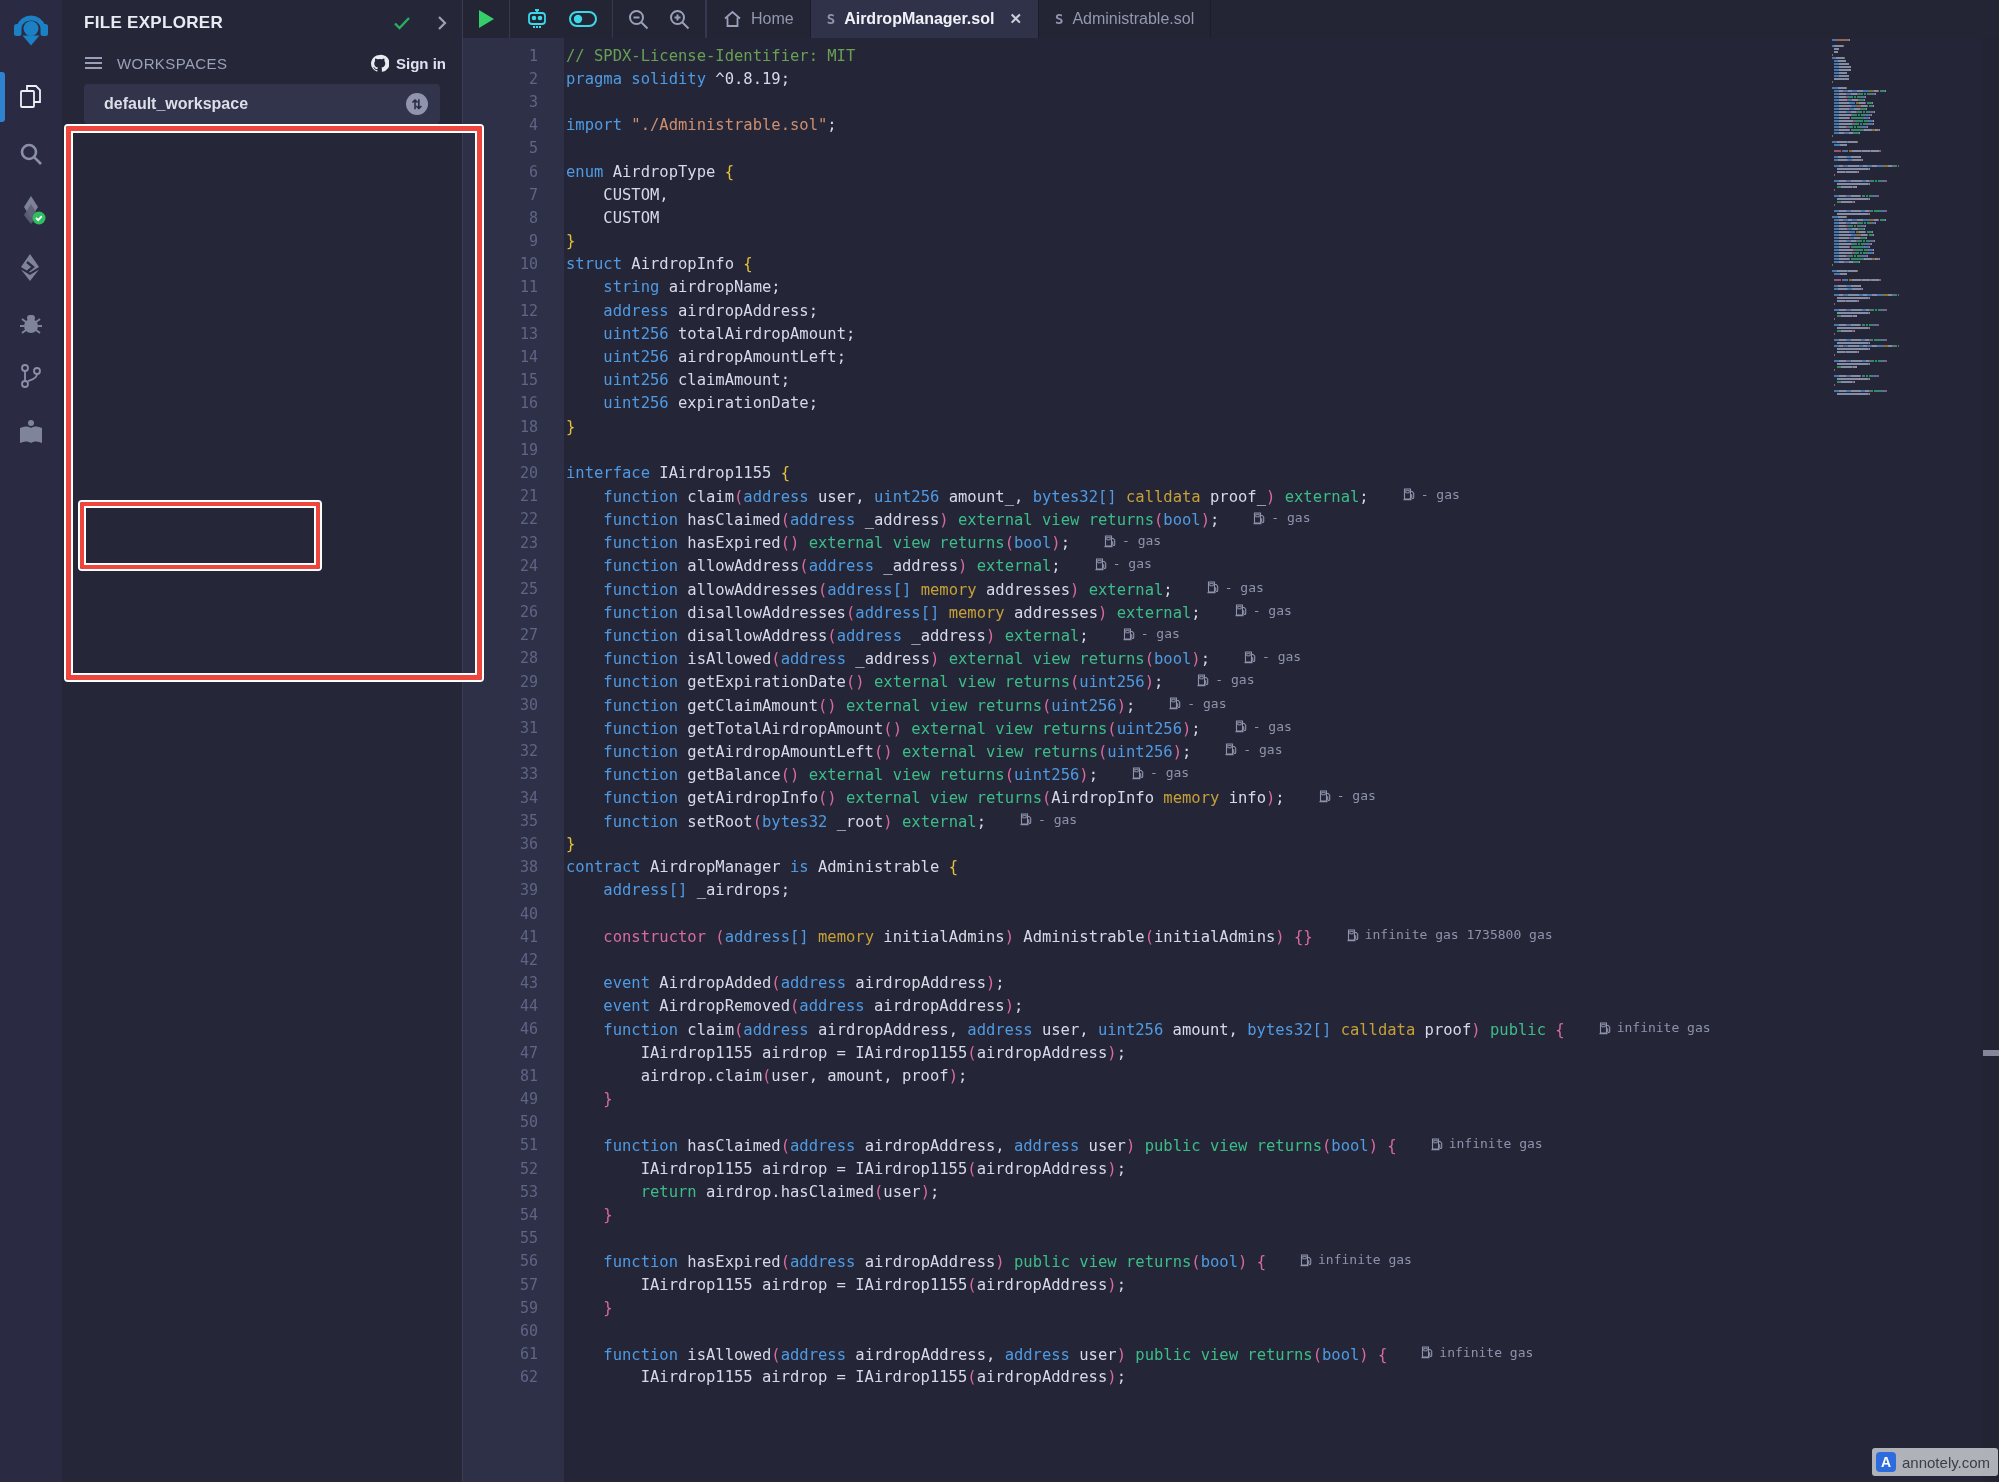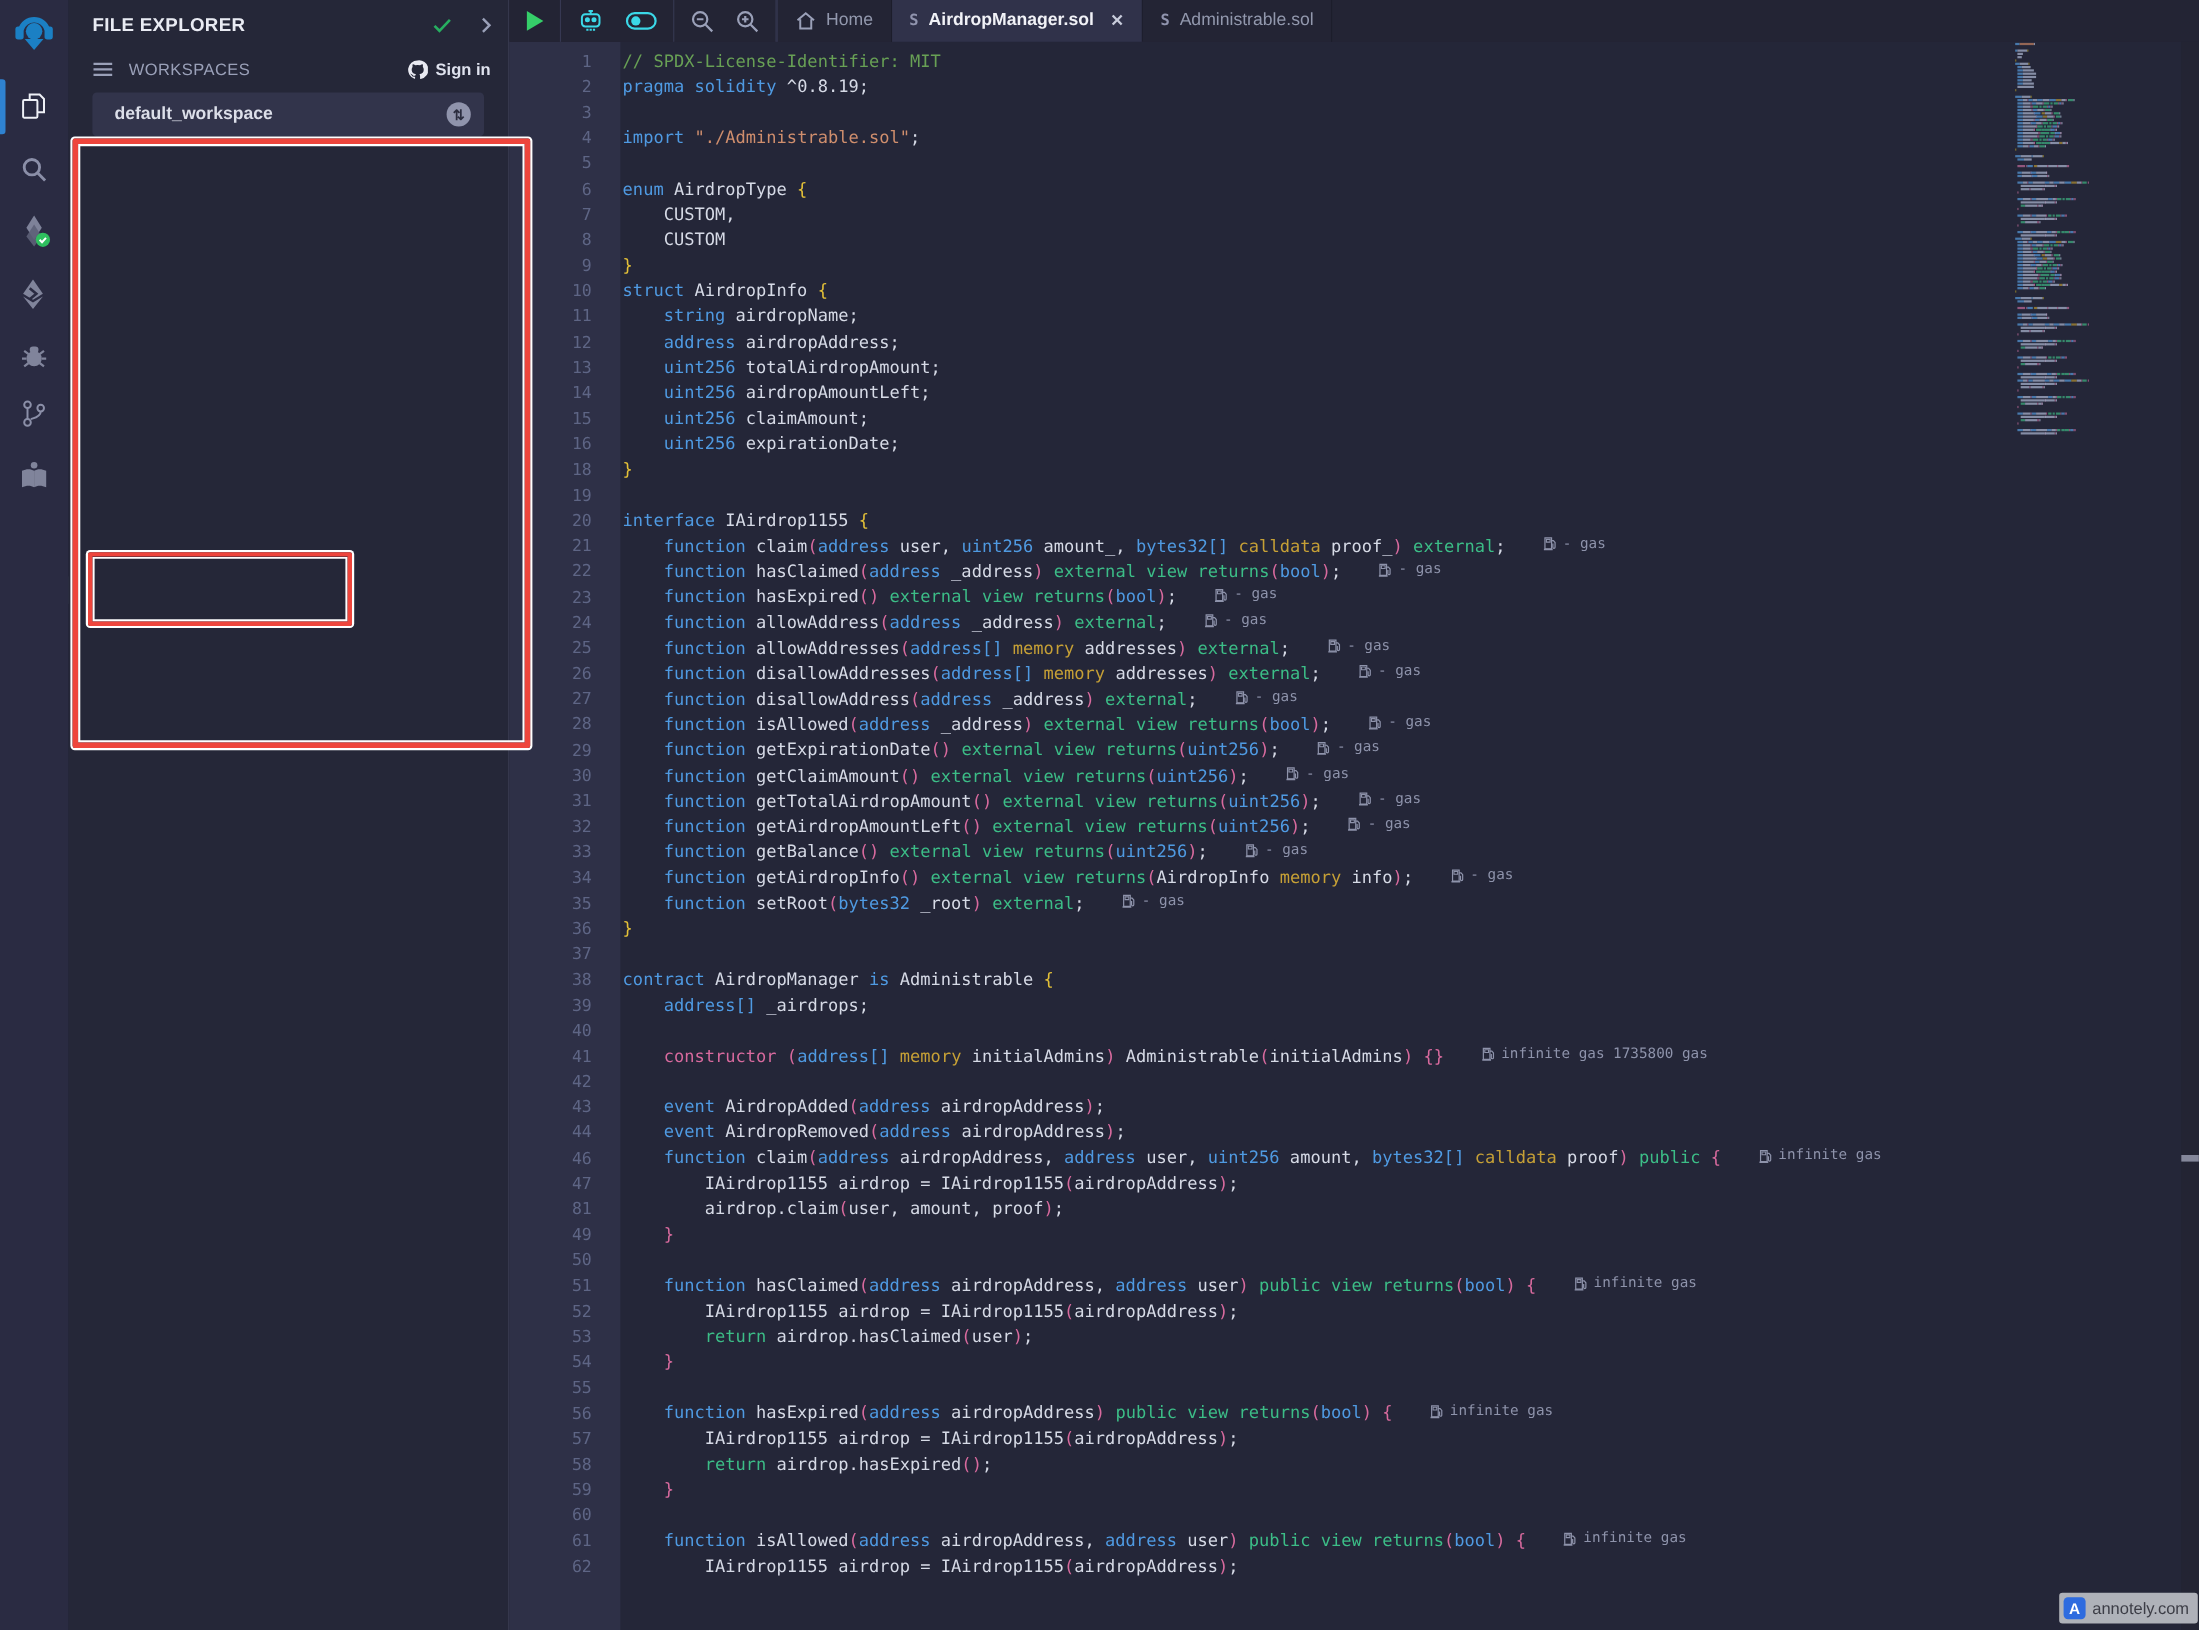--- a/index.html
+++ b/index.html
@@ -490,21 +490,20 @@
               <path d="M7.5 4.5h1.7l1.5 1.7v4.3a1 1 0 01-2 0V7.2" fill="none" stroke="#8e93ab" stroke-width="1.1"></path>
               <path d="M.5 12.6h8" stroke="#8e93ab" stroke-width="1.3"></path>
             </svg><span>- gas</span></span></span></div>
       <div class="cl"><span class="ln">35</span><span class="lt"><span>    </span><span class="kw">function</span><span> setRoot</span><span class="pk">(</span><span class="kw">bytes32</span><span> _root</span><span class="pk">)</span><span> </span><span class="gr">external</span><span>;</span><span class="gas"><svg width="12" height="14" viewBox="0 0 12 14">
               <path d="M1.5 2h6v10h-6z" fill="none" stroke="#8e93ab" stroke-width="1.1"></path>
               <path d="M2.8 3.3h3.4v2.5H2.8z" fill="none" stroke="#8e93ab" stroke-width="1"></path>
               <path d="M7.5 4.5h1.7l1.5 1.7v4.3a1 1 0 01-2 0V7.2" fill="none" stroke="#8e93ab" stroke-width="1.1"></path>
               <path d="M.5 12.6h8" stroke="#8e93ab" stroke-width="1.3"></path>
             </svg><span>- gas</span></span></span></div>
       <div class="cl"><span class="ln">36</span><span class="lt"><span class="yl">}</span></span></div>
-      <div class="cl"><span class="ln">37</span><span class="lt"></span></div>
       <div class="cl"><span class="ln">38</span><span class="lt"><span class="kw">contract</span><span> AirdropManager </span><span class="kw">is</span><span> Administrable </span><span class="yl">{</span></span></div>
       <div class="cl"><span class="ln">39</span><span class="lt"><span>    </span><span class="kw">address[]</span><span> _airdrops;</span></span></div>
       <div class="cl"><span class="ln">40</span><span class="lt"></span></div>
       <div class="cl"><span class="ln">41</span><span class="lt"><span>    </span><span class="pk">constructor</span><span> </span><span class="pk">(</span><span class="kw">address[]</span><span> </span><span class="gd">memory</span><span> initialAdmins</span><span class="pk">)</span><span> Administrable</span><span class="pk">(</span><span>initialAdmins</span><span class="pk">)</span><span> </span><span class="pk">{}</span><span class="gas"><svg width="12" height="14" viewBox="0 0 12 14">
               <path d="M1.5 2h6v10h-6z" fill="none" stroke="#8e93ab" stroke-width="1.1"></path>
               <path d="M2.8 3.3h3.4v2.5H2.8z" fill="none" stroke="#8e93ab" stroke-width="1"></path>
               <path d="M7.5 4.5h1.7l1.5 1.7v4.3a1 1 0 01-2 0V7.2" fill="none" stroke="#8e93ab" stroke-width="1.1"></path>
               <path d="M.5 12.6h8" stroke="#8e93ab" stroke-width="1.3"></path>
             </svg><span>infinite gas 1735800 gas</span></span></span></div>
       <div class="cl"><span class="ln">42</span><span class="lt"></span></div>
@@ -530,21 +529,20 @@
       <div class="cl"><span class="ln">53</span><span class="lt"><span>        </span><span class="gr">return</span><span> airdrop.hasClaimed</span><span class="pk">(</span><span>user</span><span class="pk">)</span><span>;</span></span></div>
       <div class="cl"><span class="ln">54</span><span class="lt"><span>    </span><span class="pk">}</span></span></div>
       <div class="cl"><span class="ln">55</span><span class="lt"></span></div>
       <div class="cl"><span class="ln">56</span><span class="lt"><span>    </span><span class="kw">function</span><span> hasExpired</span><span class="pk">(</span><span class="kw">address</span><span> airdropAddress</span><span class="pk">)</span><span> </span><span class="gr">public</span><span> </span><span class="gr">view</span><span> </span><span class="gr">returns</span><span class="pk">(</span><span class="kw">bool</span><span class="pk">)</span><span> </span><span class="pk">{</span><span class="gas"><svg width="12" height="14" viewBox="0 0 12 14">
               <path d="M1.5 2h6v10h-6z" fill="none" stroke="#8e93ab" stroke-width="1.1"></path>
               <path d="M2.8 3.3h3.4v2.5H2.8z" fill="none" stroke="#8e93ab" stroke-width="1"></path>
               <path d="M7.5 4.5h1.7l1.5 1.7v4.3a1 1 0 01-2 0V7.2" fill="none" stroke="#8e93ab" stroke-width="1.1"></path>
               <path d="M.5 12.6h8" stroke="#8e93ab" stroke-width="1.3"></path>
             </svg><span>infinite gas</span></span></span></div>
       <div class="cl"><span class="ln">57</span><span class="lt"><span>        IAirdrop1155 airdrop = IAirdrop1155</span><span class="pk">(</span><span>airdropAddress</span><span class="pk">)</span><span>;</span></span></div>
-      <div class="cl"><span class="ln">58</span><span class="lt"><span>        </span><span class="gr">return</span><span> airdrop.hasExpired</span><span class="pk">(</span><span class="pk">)</span><span>;</span></span></div>
       <div class="cl"><span class="ln">59</span><span class="lt"><span>    </span><span class="pk">}</span></span></div>
       <div class="cl"><span class="ln">60</span><span class="lt"></span></div>
       <div class="cl"><span class="ln">61</span><span class="lt"><span>    </span><span class="kw">function</span><span> isAllowed</span><span class="pk">(</span><span class="kw">address</span><span> airdropAddress, </span><span class="kw">address</span><span> user</span><span class="pk">)</span><span> </span><span class="gr">public</span><span> </span><span class="gr">view</span><span> </span><span class="gr">returns</span><span class="pk">(</span><span class="kw">bool</span><span class="pk">)</span><span> </span><span class="pk">{</span><span class="gas"><svg width="12" height="14" viewBox="0 0 12 14">
               <path d="M1.5 2h6v10h-6z" fill="none" stroke="#8e93ab" stroke-width="1.1"></path>
               <path d="M2.8 3.3h3.4v2.5H2.8z" fill="none" stroke="#8e93ab" stroke-width="1"></path>
               <path d="M7.5 4.5h1.7l1.5 1.7v4.3a1 1 0 01-2 0V7.2" fill="none" stroke="#8e93ab" stroke-width="1.1"></path>
               <path d="M.5 12.6h8" stroke="#8e93ab" stroke-width="1.3"></path>
             </svg><span>infinite gas</span></span></span></div>
       <div class="cl"><span class="ln">62</span><span class="lt"><span>        IAirdrop1155 airdrop = IAirdrop1155</span><span class="pk">(</span><span>airdropAddress</span><span class="pk">)</span><span>;</span></span></div>
     </div>

